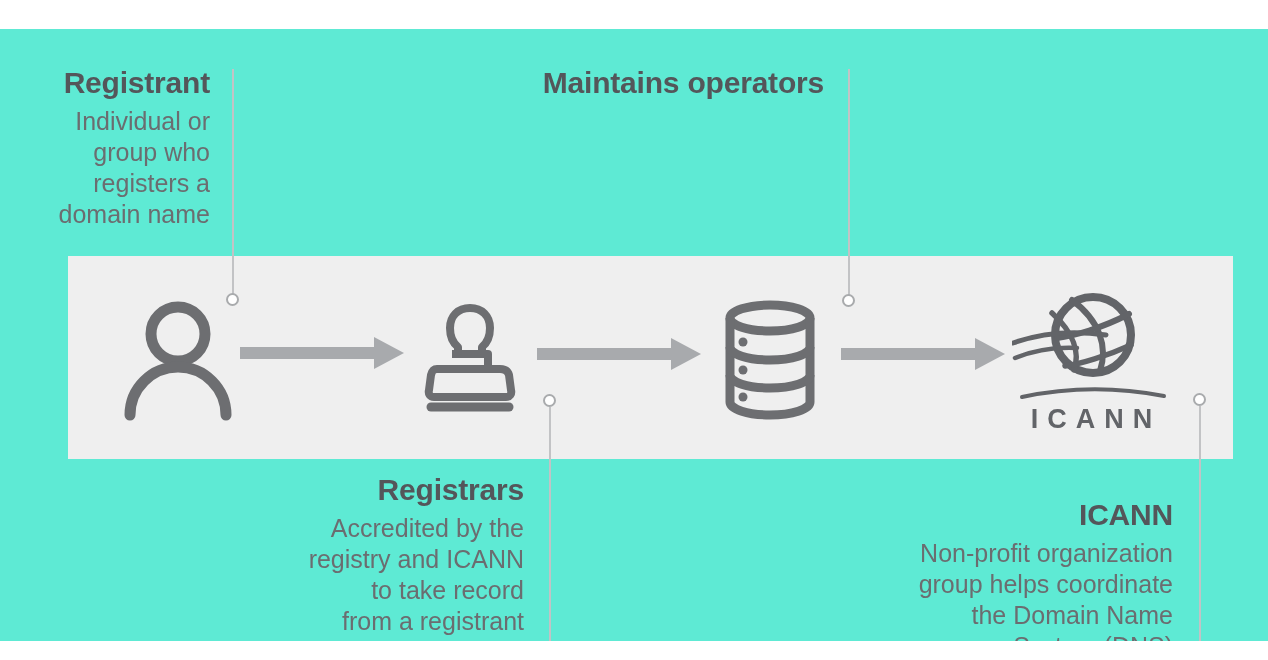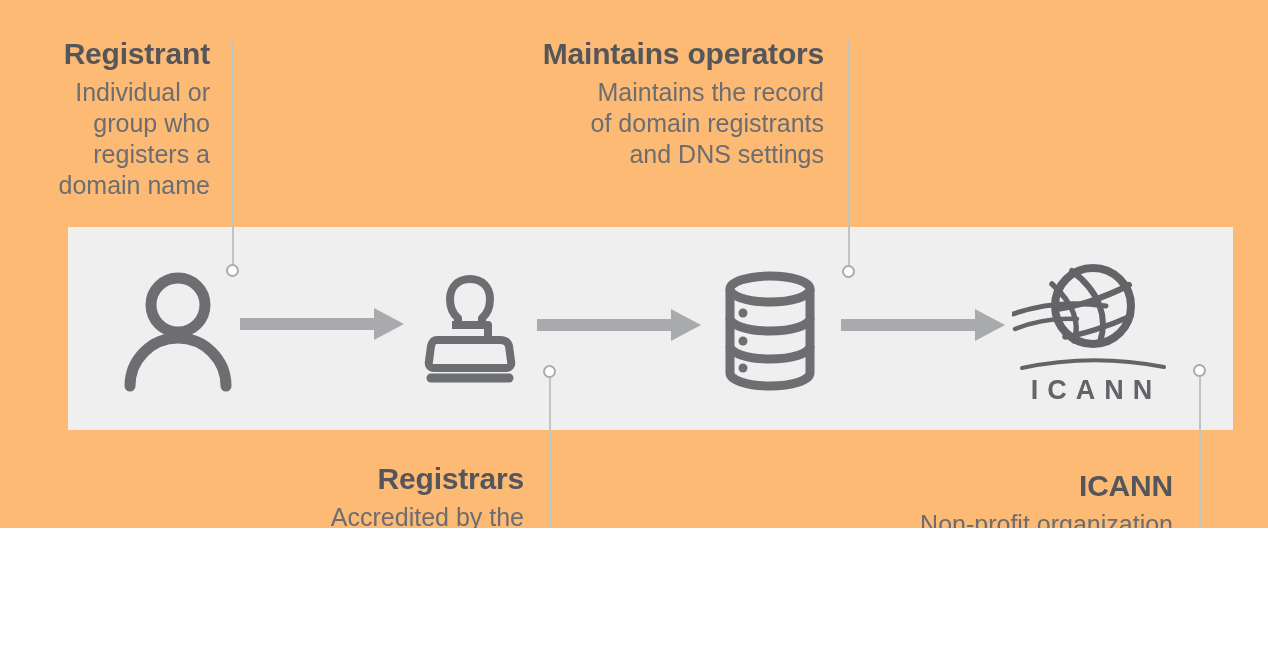--- a/index.html
+++ b/index.html
@@ -1,32 +1,32 @@
 <!DOCTYPE html>
 <html><head>
 <meta charset="utf-8">
 <style>
   html,body { margin:0; padding:0; background:#ffffff; }
   .canvas {
-    position:relative; width:1268px; height:528px; background:#fdba74;
-    font-family:"Liberation Sans", sans-serif; overflow:hidden;
+    position:relative; width:1268px; height:612px; background:#5eead4;
+    font-family:"Liberation Sans", sans-serif; overflow:hidden;margin-top:29px;
   }
   .band { position:absolute; left:68px; top:227px; width:1165px; height:203px; background:#efefef; }
 
   .label-block { position:absolute; text-align:right; }
   .label-block h2 {
     margin:0 0 5px 0; font-size:30px; font-weight:bold; color:#54565a;
     line-height:1.15; letter-spacing:-0.2px;
   }
   .label-block p {
     margin:0; font-size:25px; line-height:31px; color:#6b6d70; white-space:pre-line;
   }
   .b-registrant  { top:37px;  right:1058px; width:220px; }
   .b-registryop  { top:37px;  right:444px;  width:360px; }
-  .b-registrars  { top:462px; right:744px;  width:300px; }
+  .b-registrars  { top:444px; right:744px;  width:300px; }
   .b-icann       { top:469px; right:95px;   width:340px; }
 
   .vline { position:absolute; width:2px; background:#c2c3c5; }
   .l-registrant { left:232px; top:40px;  height:225px; }
   .l-registryop { left:848px; top:40px;  height:226px; }
   .l-registrars { left:549px; top:378px; height:257px; }
   .l-icann      { left:1199px; top:377px; height:258px; }
 
   .dot {
     position:absolute; width:13px; height:13px; box-sizing:border-box;
@@ -70,23 +70,20 @@
   <div class="label-block b-registrant">
     <h2>Registrant</h2>
     <p>Individual or
 group who
 registers a
 domain name</p>
   </div>
 
   <div class="label-block b-registryop">
     <h2>Maintains operators</h2>
-    <p>Maintains the record
-of domain registrants
-and DNS settings</p>
   </div>
 
   <div class="label-block b-registrars">
     <h2>Registrars</h2>
     <p>Accredited by the
 registry and ICANN
 to take record
 from a registrant</p>
   </div>
 

